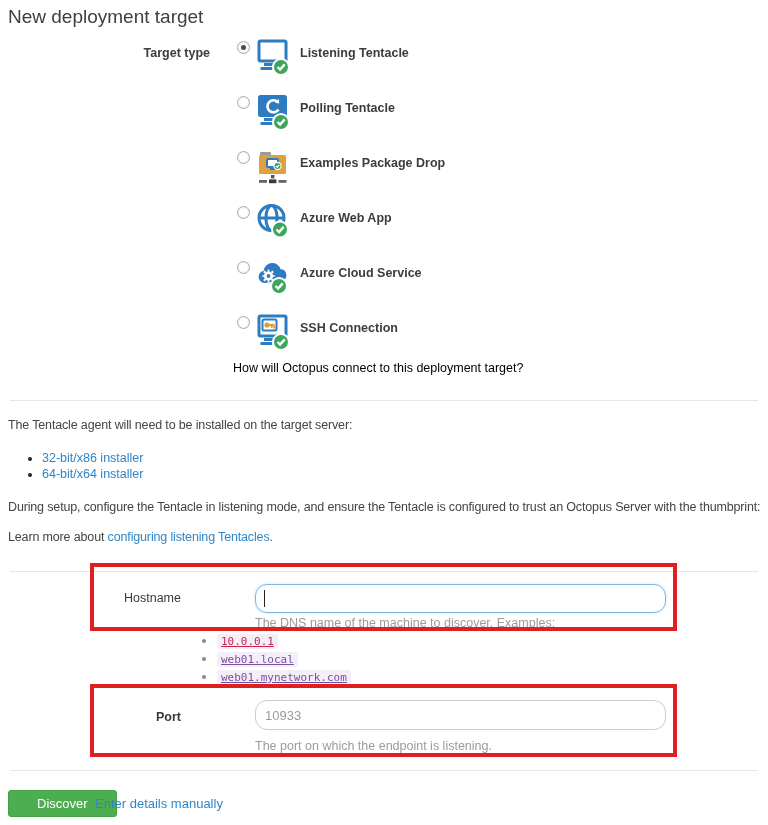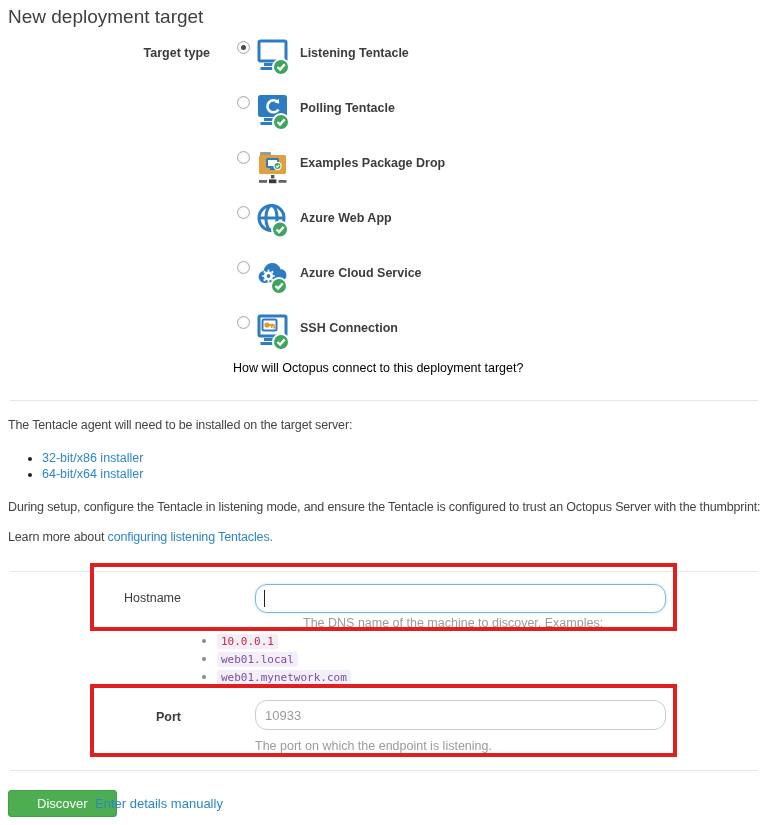--- a/index.html
+++ b/index.html
@@ -39,21 +39,21 @@
     padding:0 9px; font-size:13px; color:#333; font-family:"Liberation Sans",sans-serif; outline:none; background:#fff; }
   #hostname-input { top:584px; border-color:#7db6e3; box-shadow:0 0 3px rgba(102,175,233,.35); }
   #port-input { top:700px; height:30px; }
   #port-input::placeholder { color:#9b9b9b; opacity:1; }
   .caret { left:264px; top:590px; width:1px; height:17px; background:#222; z-index:2; }
   .field-help { left:255px; color:#9b9b9b; font-size:12.5px; z-index:3; }
 
   .example-list { left:203px; top:632px; list-style:disc; color:#8a8a8a; }
   .example-list li { margin-left:14px; line-height:17px; }
   .code { font-family:"DejaVu Sans Mono", monospace; font-size:11px; background:#f4eef9;
-    padding:1px 4px; border-radius:2px; }
+    padding:1px 4px; border-radius:2px;text-decoration:underline; }
   .code-red { color:#c7254e; }
   .code-purple { color:#7b4fa0; }
 
   .btn-discover { left:8px; top:790px; height:27px; padding:0 28px; background:#4cae50;
     border:1px solid #42a046; border-radius:3px; color:#fff; font-size:13px;
     font-family:"Liberation Sans",sans-serif; cursor:pointer; }
   .manual-link { left:95px; top:796px; font-size:13px; }
 
   svg .blue-stroke { stroke:#2d7cc1; fill:none; stroke-width:3; }
 </style>
@@ -184,21 +184,21 @@
 
   <p class="abs para" style="top:500px;">During setup, configure the Tentacle in listening mode, and ensure the Tentacle is configured to trust an Octopus Server with the thumbprint:</p>
 
   <p class="abs para" style="top:530px;"><span>Learn more about </span><a class="link">configuring listening Tentacles.</a></p>
 
   <div class="abs divider" style="top:571px;"></div>
 
   <div class="abs field-label" style="top:591px;">Hostname</div>
   <input id="hostname-input" class="abs field-input" type="text" value="" style="">
   <span class="abs caret"></span>
-  <div class="abs field-help" style="top:616px;margin-left:48px;">The DNS name of the machine to discover. Examples:</div>
+  <div class="abs field-help" style="top:616px;">The DNS name of the machine to discover. Examples:</div>
 
   <ul class="abs example-list">
     <li><span class="code code-red">10.0.0.1</span></li>
     <li><span class="code code-purple">web01.local</span></li>
     <li><span class="code code-purple">web01.mynetwork.com</span></li>
   </ul>
 
   <div class="abs field-label" style="top:710px; font-weight:700;padding-left:36px;">Port</div>
   <input id="port-input" class="abs field-input" type="text" value="" placeholder="10933" style="">
   <div class="abs field-help" style="top:739px;">The port on which the endpoint is listening.</div>

